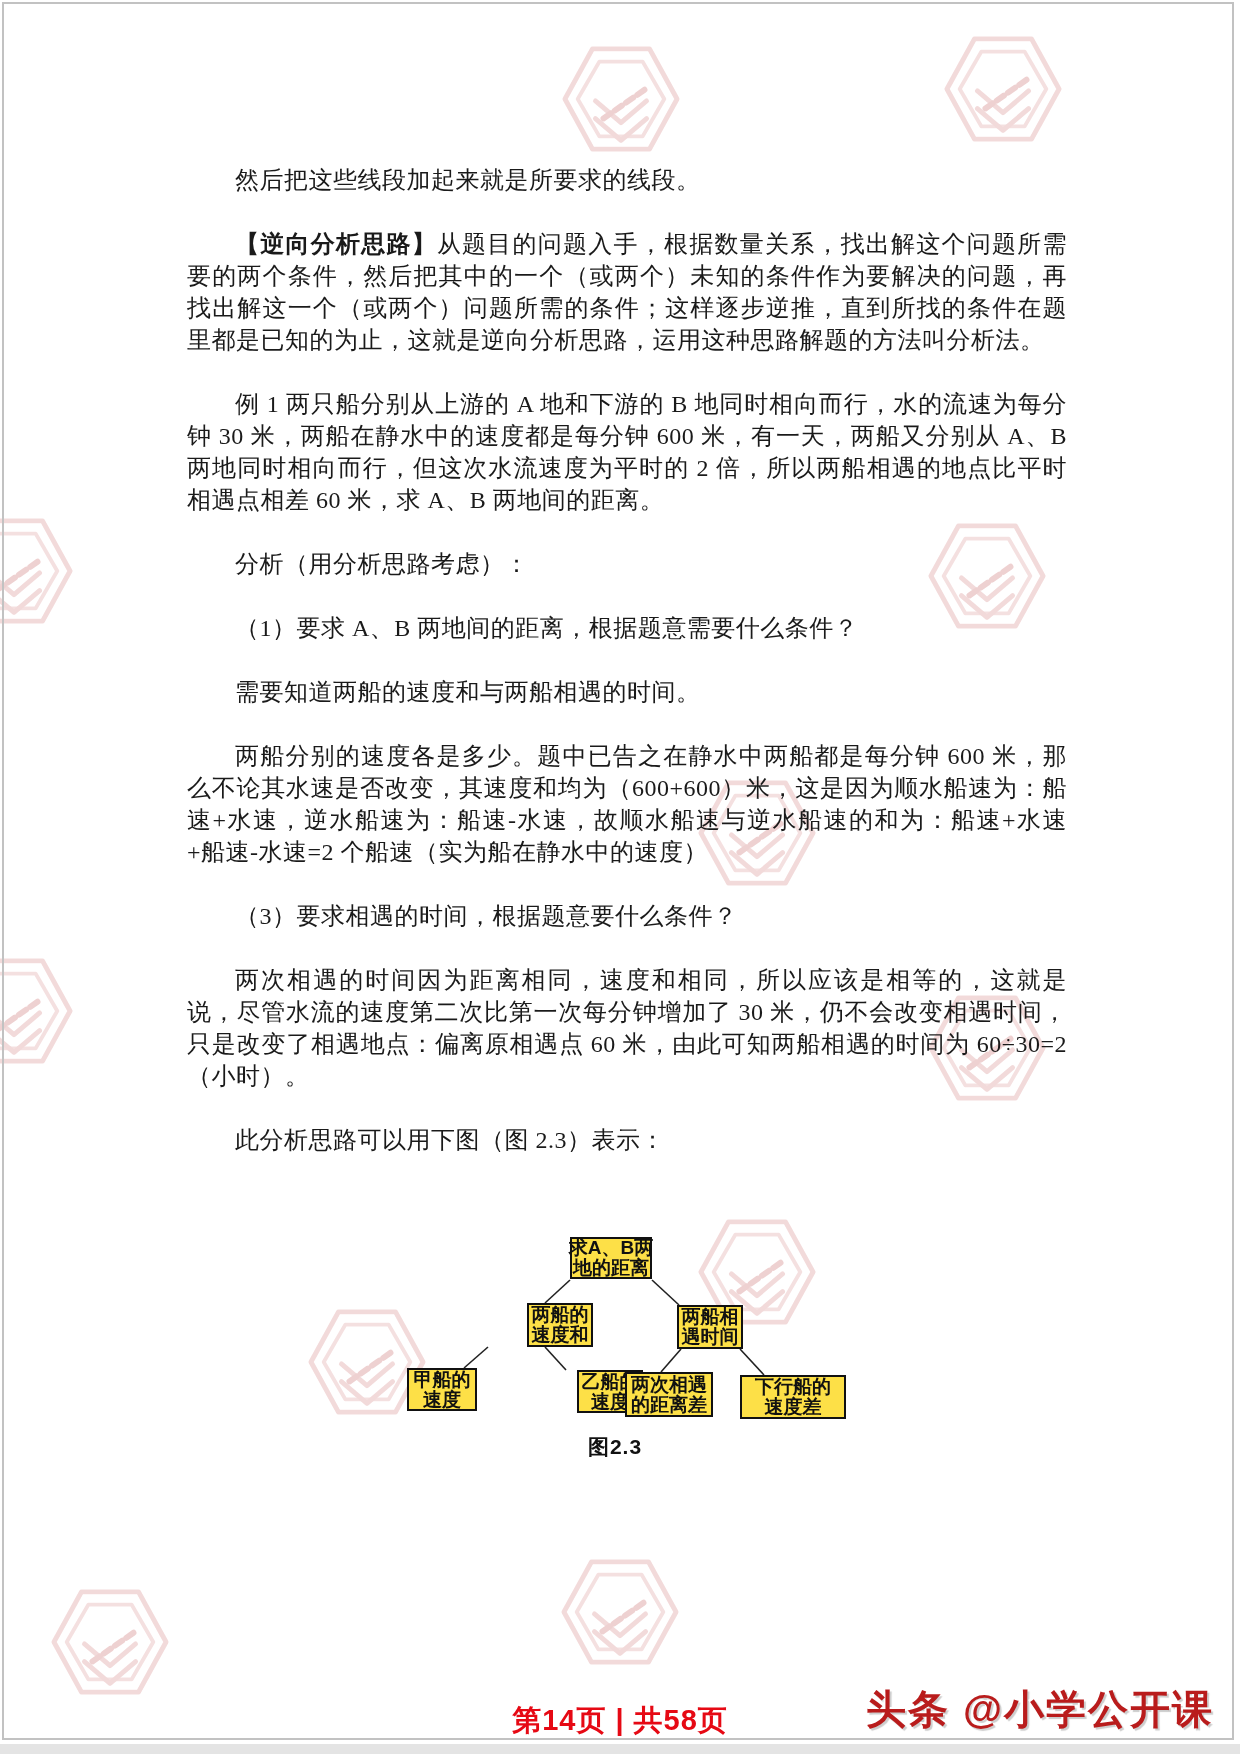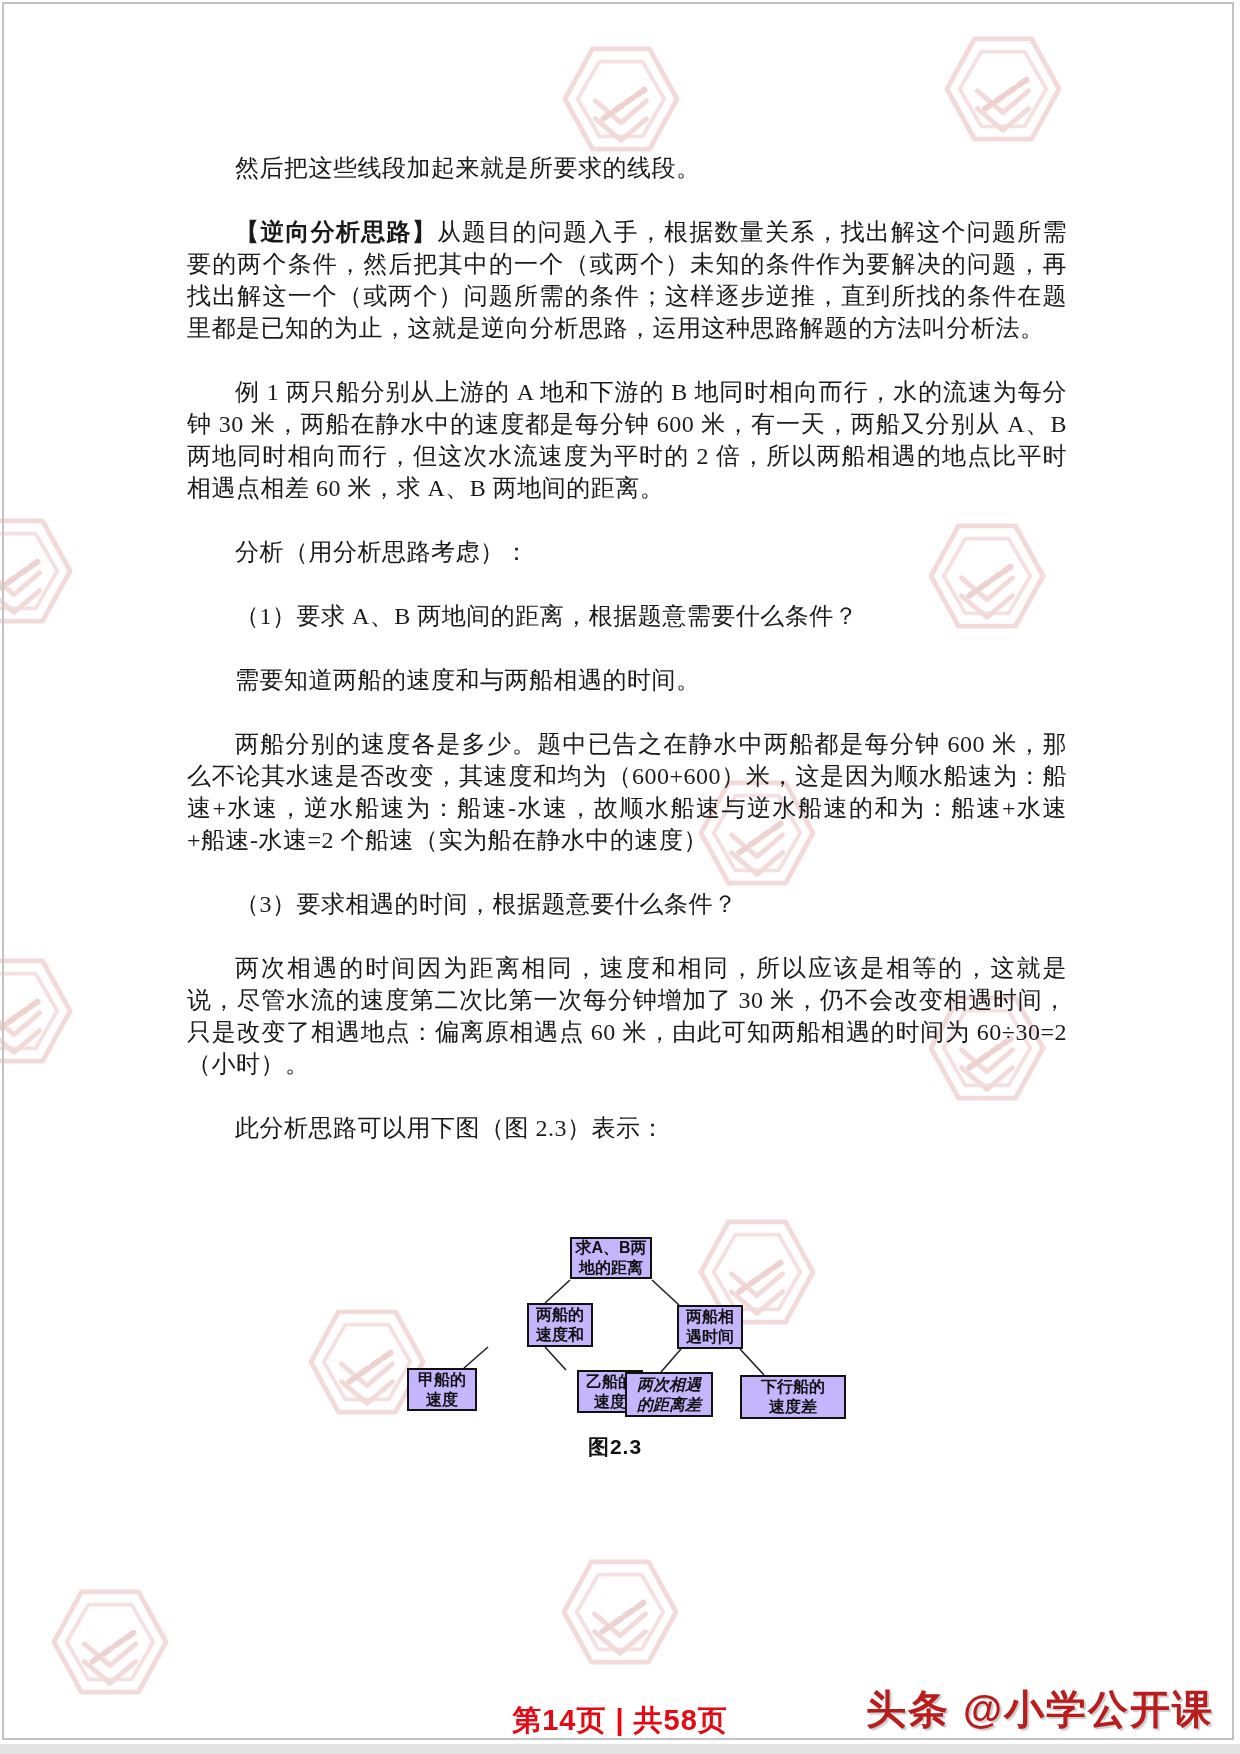--- a/index.html
+++ b/index.html
@@ -18,44 +18,44 @@
     background:#e4e4e4;z-index:1;
   }
   
   .wm{position:absolute;z-index:0;opacity:.95;}
   .wm svg{display:block;}
   
   .content{
     position:absolute;left:187px;top:152px;width:880px;z-index:2;
   }
   .content p{
-    margin:0 0 32px 0;
+    margin:12px 0 32px 0;
     font-size:24px;line-height:32px;letter-spacing:.5px;
     text-align:justify;text-indent:2em;
   }
   .content p b{font-weight:bold;}
   
   .diagram{
     position:absolute;left:400px;top:1230px;width:430px;height:235px;z-index:2;
     font-family:"Liberation Sans","DejaVu Sans",sans-serif;
   }
   .diagram svg.links{position:absolute;left:0;top:0;}
   .tnode{
     position:absolute;box-sizing:border-box;
-    border:2px solid #111;background:#c4b5fd;
+    border:2px solid #111;background:#fde047;
     display:flex;flex-direction:column;align-items:center;justify-content:center;
-    font-size:16px;line-height:20px;font-weight:600;color:#111;
+    font-size:19px;line-height:20px;font-weight:600;color:#111;
     white-space:nowrap;padding:11px 2px;
   }
   .n0{left:170px;top:7px;width:82px;height:42px;}
   .n1{left:83px;top:73px;width:66px;height:44px;margin-left:44px;}
   .n2{left:277px;top:75px;width:66px;height:44px;}
   .n3{left:7px;top:138px;width:70px;height:43px;}
   .n4{left:132px;top:140px;width:66px;height:43px;margin-left:45px;}
-  .n5{left:225px;top:142px;width:88px;height:45px;font-style:italic;}
+  .n5{left:225px;top:142px;width:88px;height:45px;}
   .n6{left:340px;top:145px;width:106px;height:44px;}
   .tree-caption{
     position:absolute;left:0;top:203px;width:430px;text-align:center;
     font-size:21px;font-weight:600;color:#111;letter-spacing:1px;
   }
   
   .page-footer{
     position:absolute;left:0;top:1678px;width:1240px;text-align:center;z-index:2;
     font-family:"Liberation Sans","DejaVu Sans",sans-serif;
     font-size:29px;font-weight:bold;color:#e60914;letter-spacing:1px;margin-top:23px;

